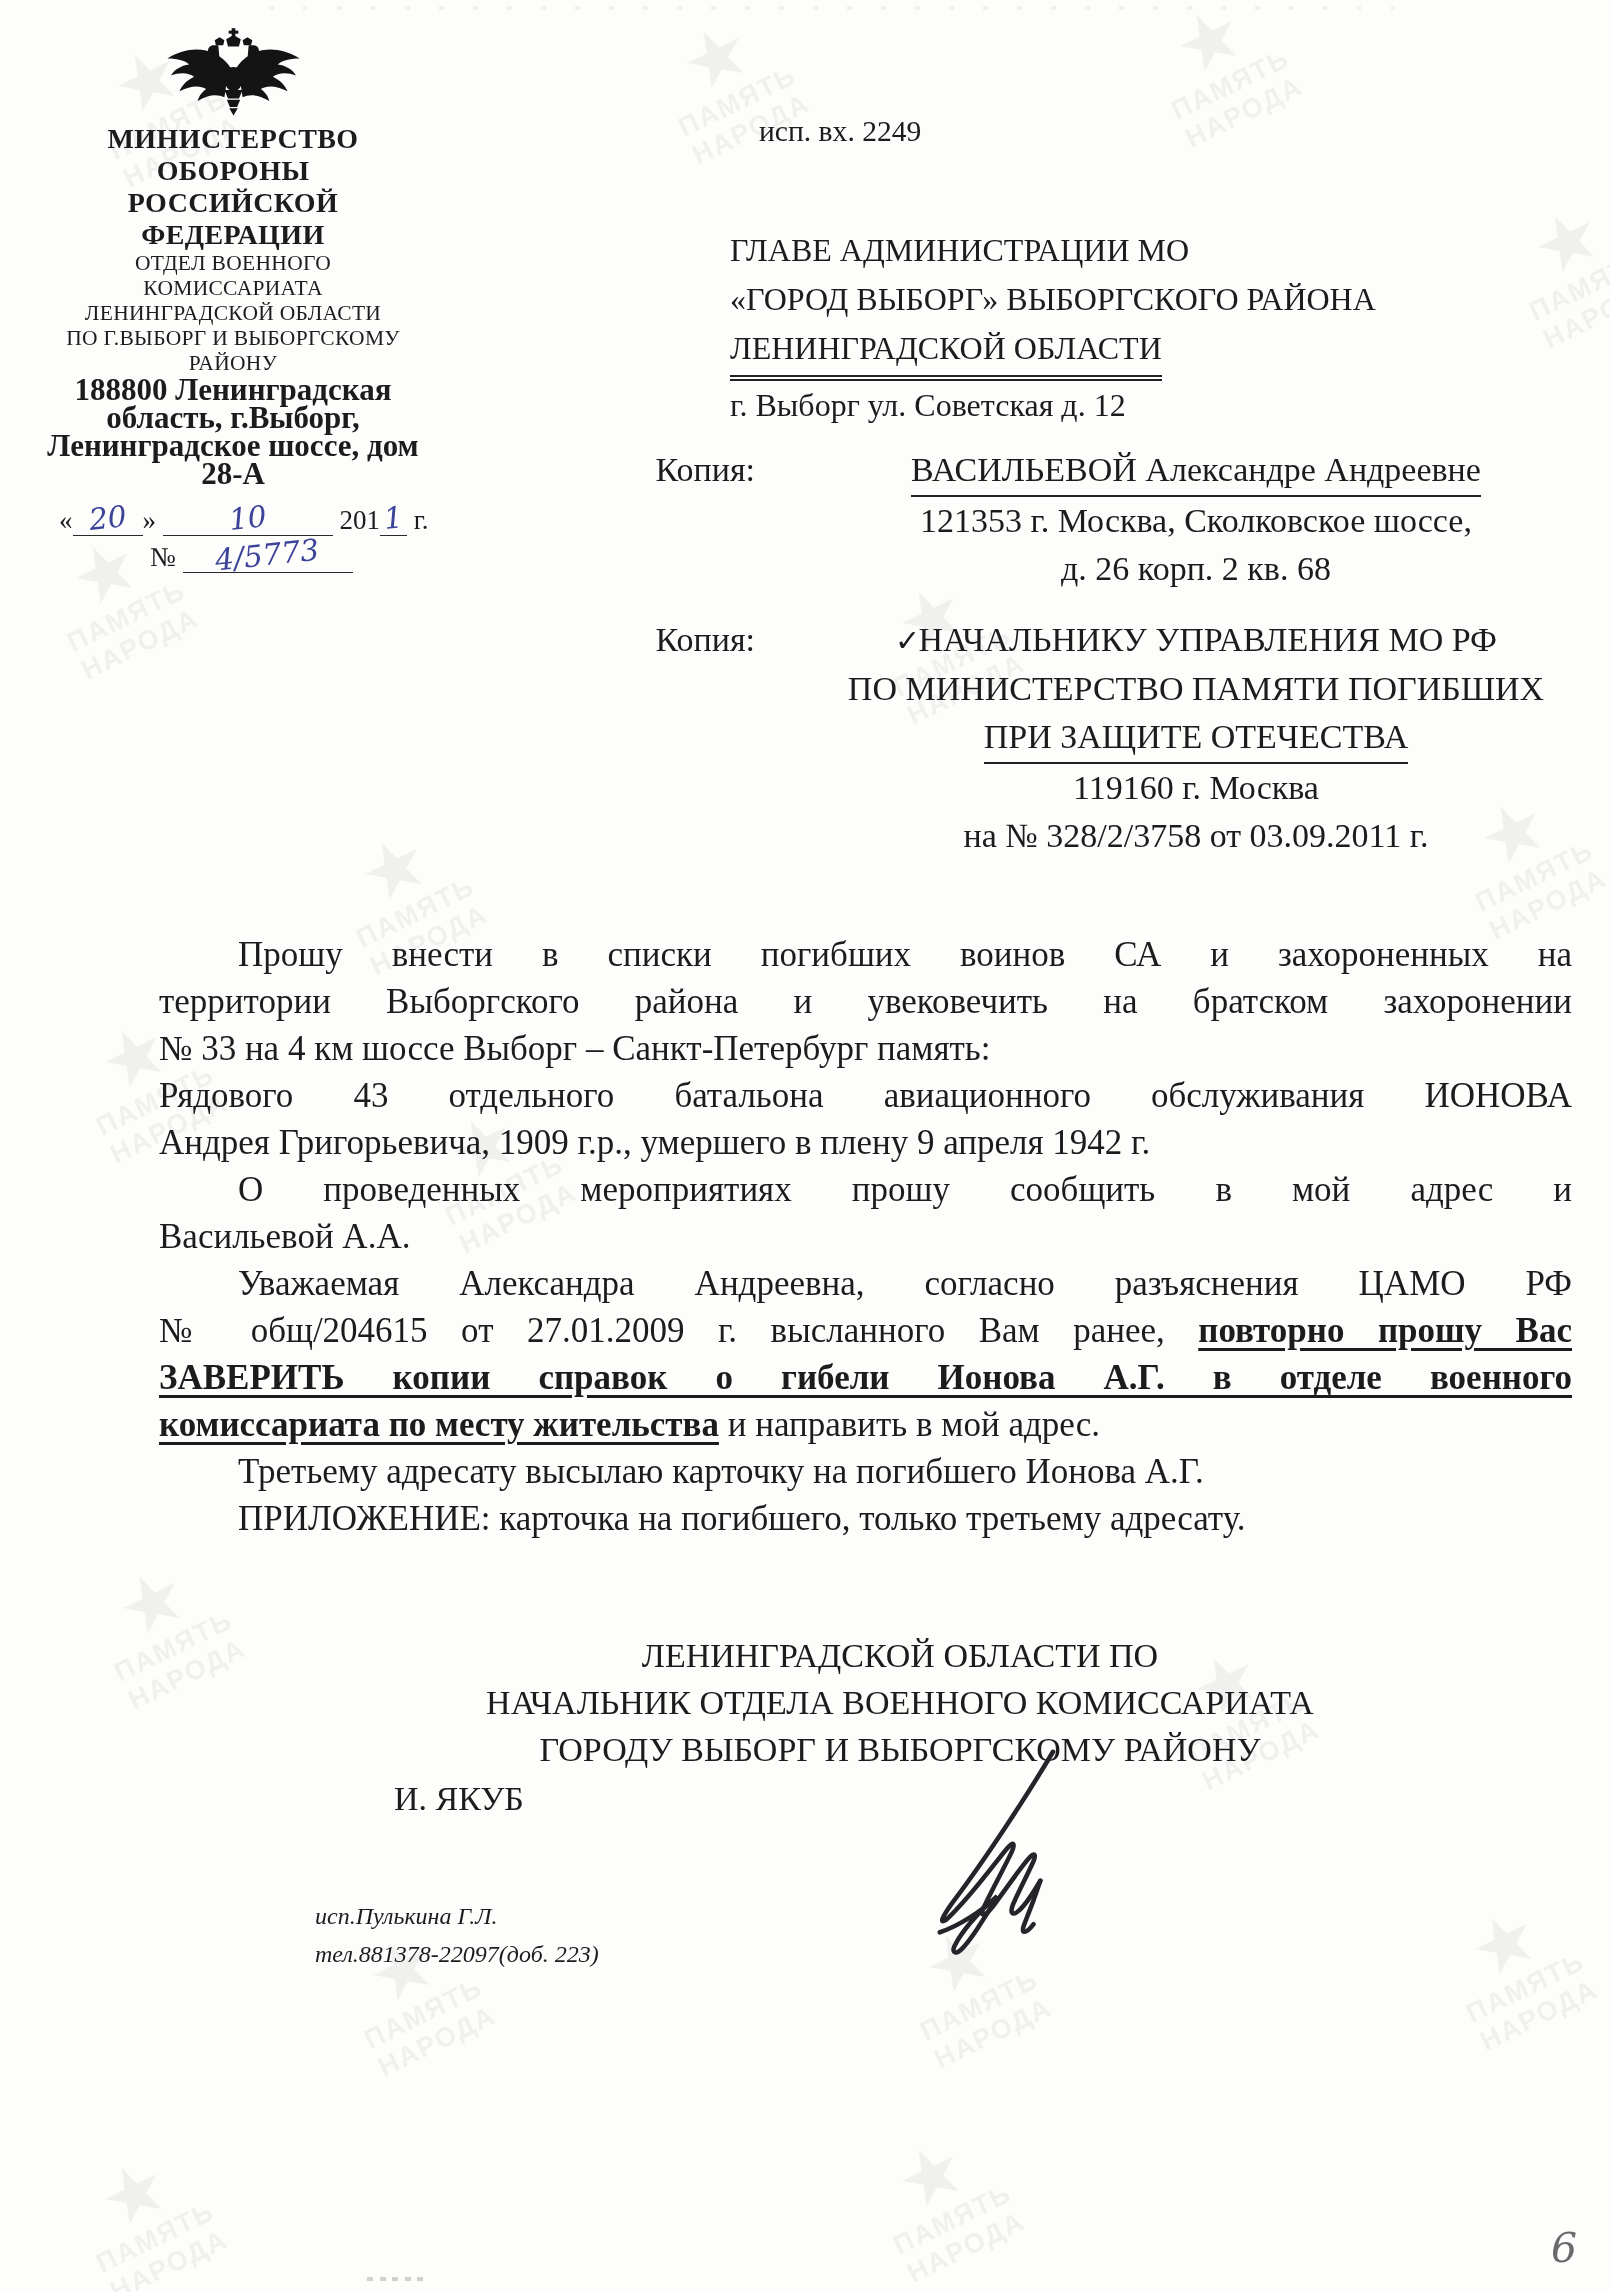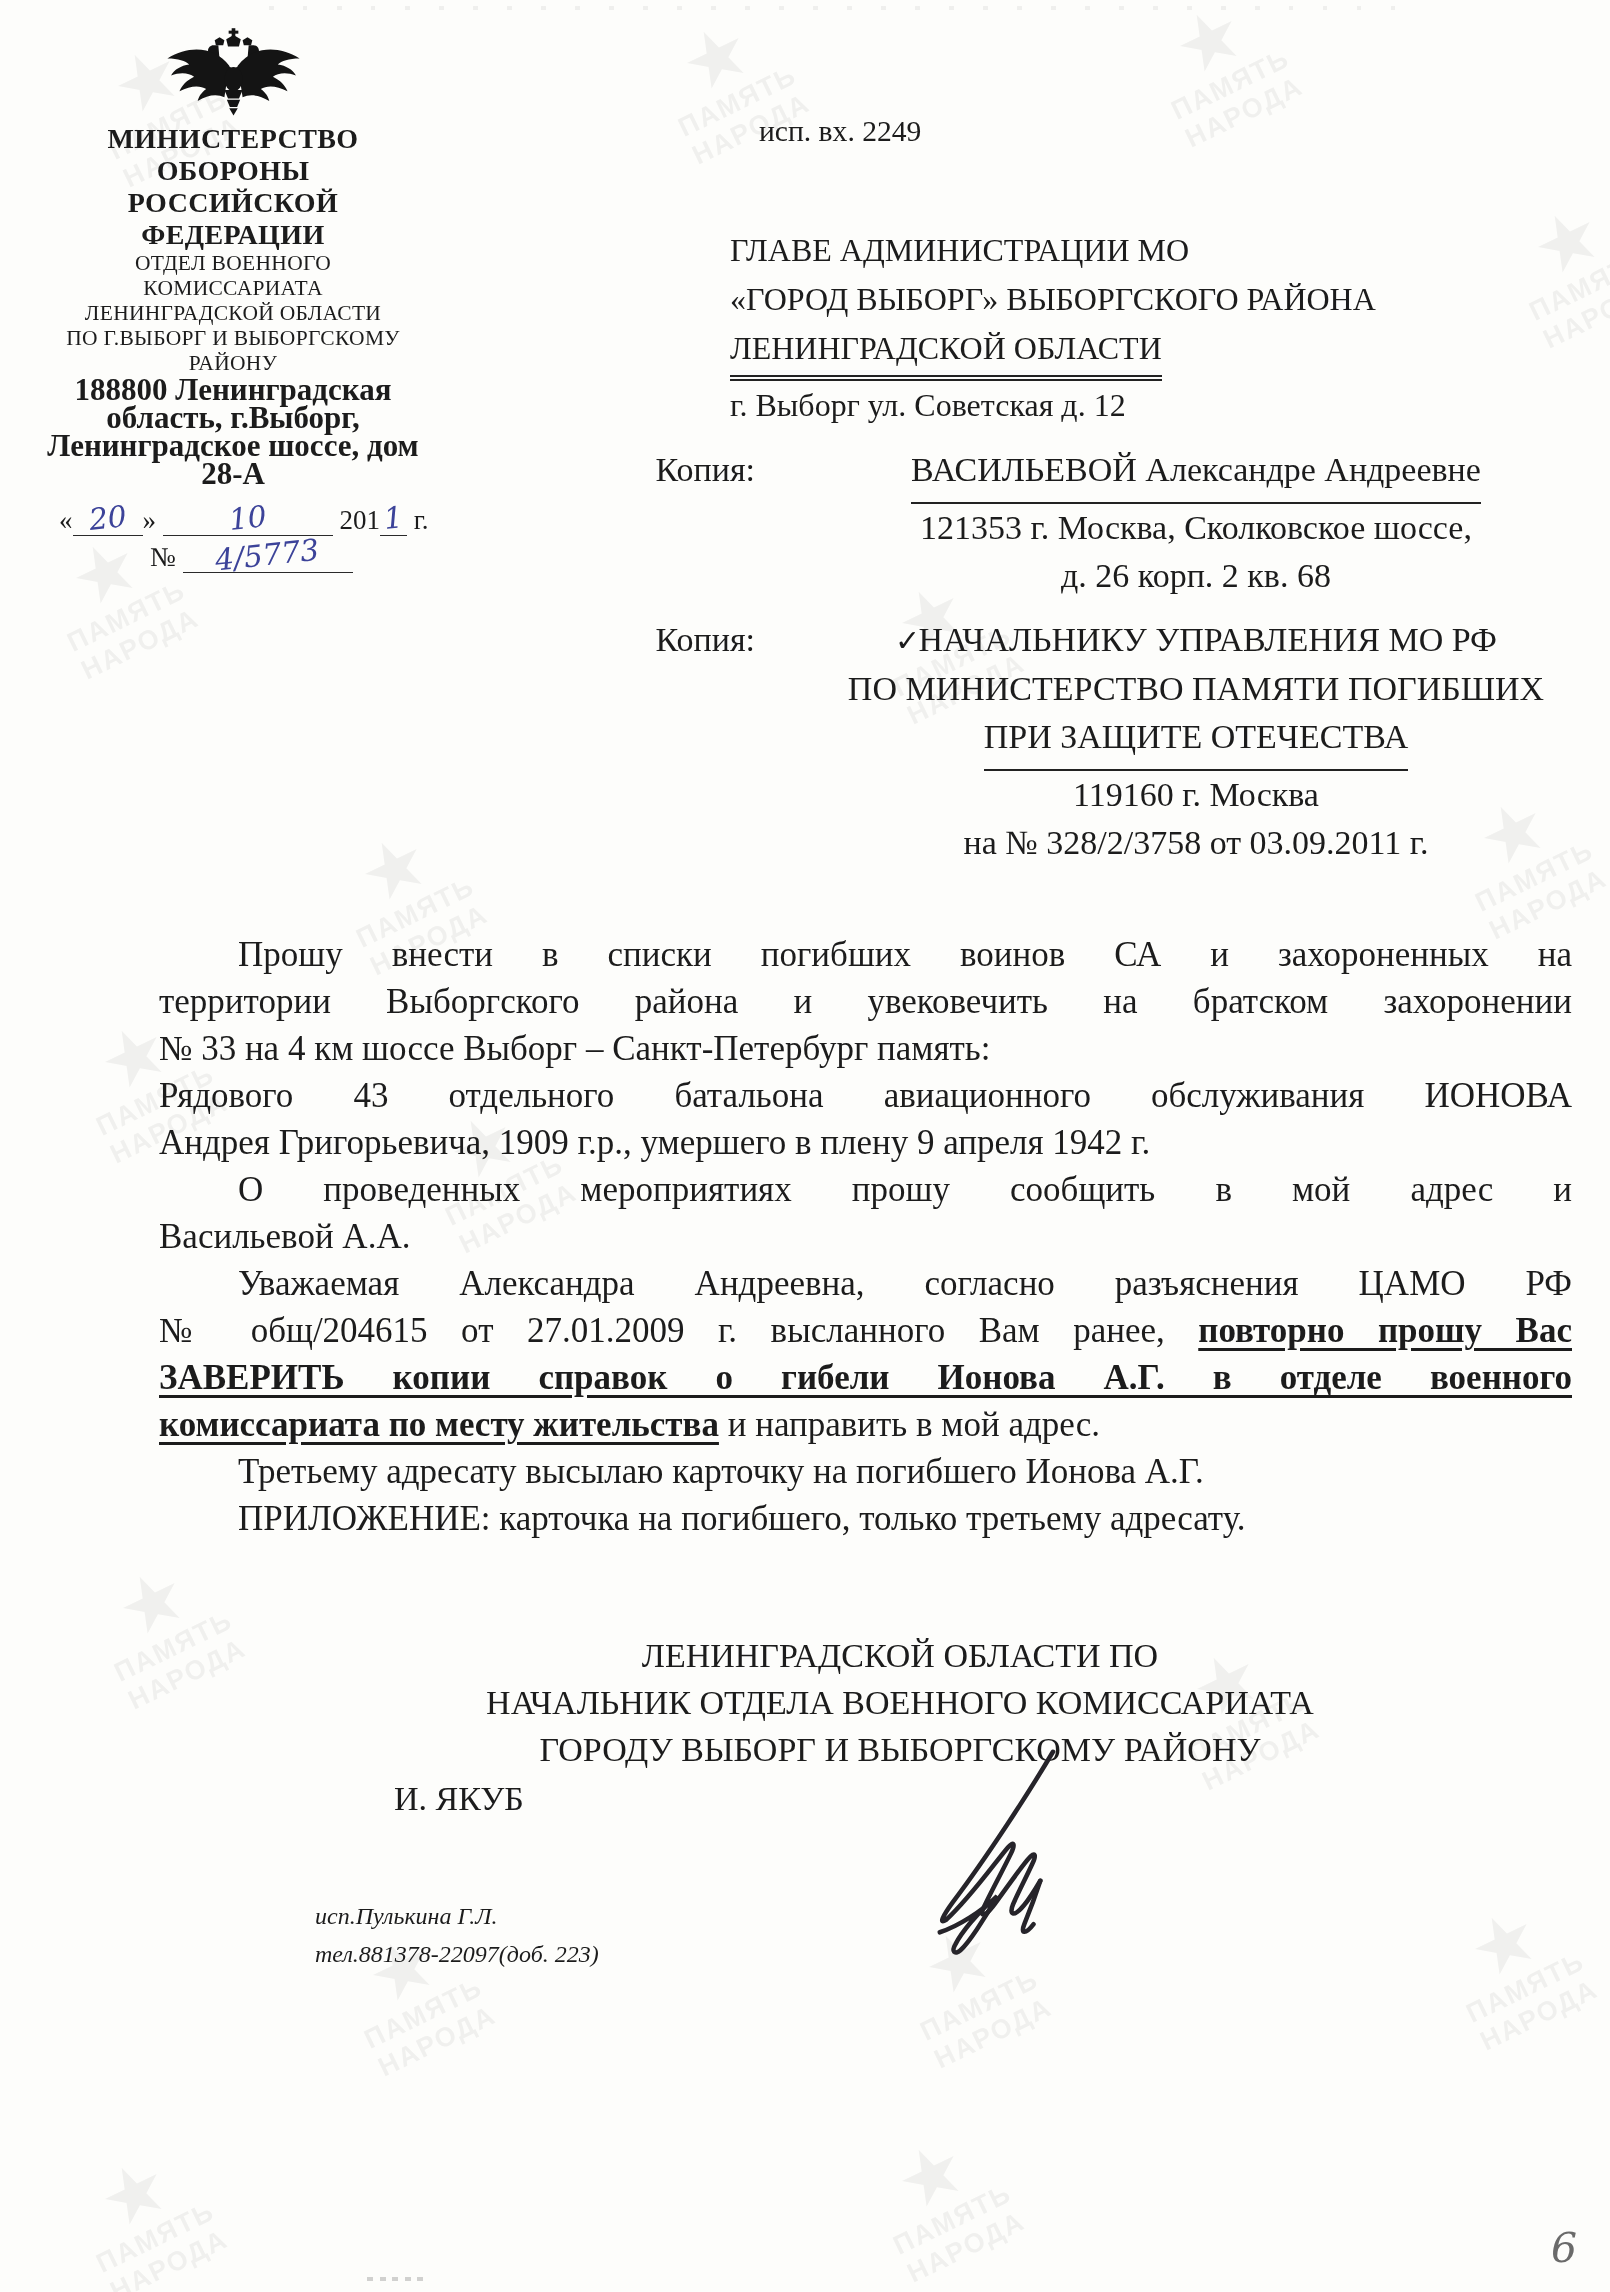--- a/index.html
+++ b/index.html
@@ -32,21 +32,21 @@
   
   .incoming { position:absolute; left:759px; top:115px; font-size:29.6px; z-index:1; }
   
   .addressee { position:absolute; left:730px; top:226px; width:842px; text-align:left; font-size:32px; line-height:49px; z-index:1; }
   .u1 { display:inline-block; border-bottom:6.3px double #222; padding-bottom:1.8px; }
   
   .copyblk { position:absolute; left:652px; width:922px; font-size:34px; line-height:48px; z-index:1; }
   .copy1 { top:446px; } .copy2 { top:616px; }
   .copy-label { position:absolute; left:3.6px; top:0; }
   .copy-body { margin-left:166px; text-align:center; }
-  .u2 { display:inline-block; border-bottom:2.7px solid #222; padding-bottom:8px; }
+  .u2 { display:inline-block; border-bottom:2.7px solid #222; padding-bottom:1px; }
   .chk { font-size:30px; letter-spacing:-1.8px; }
   
   .body { position:absolute; left:159px; top:931px; width:1413px; font-size:35px; z-index:1; }
   .bl { line-height:47px; text-align:justify; text-align-last:justify; }
   .bl.left { text-align-last:left; }
   .bl.ind { text-indent:79px; }
   .bu { font-weight:bold; text-decoration:underline; text-decoration-thickness:2.7px; text-underline-offset:6.3px; }
   
   .sigblock { position:absolute; left:394px; top:1632px; width:1012px; text-align:center; font-size:34px; line-height:47px; z-index:1; }
   .signame { text-align:left; padding-right:43px; margin-top:1.8px; }

